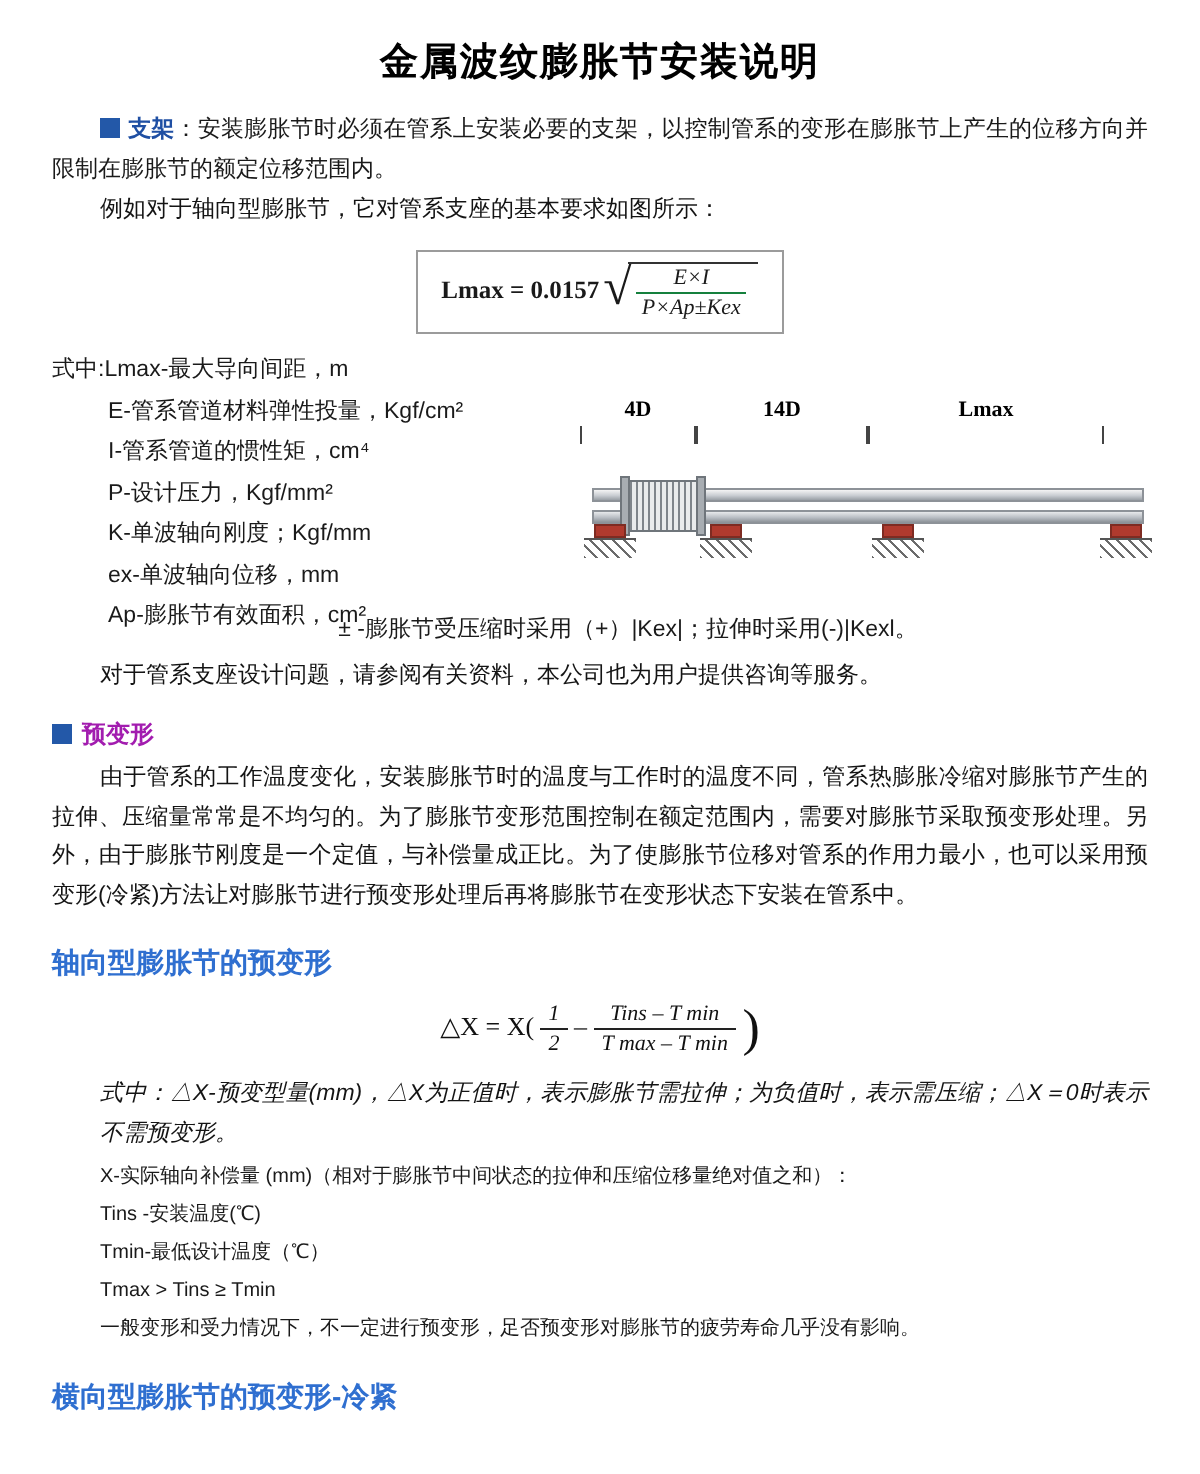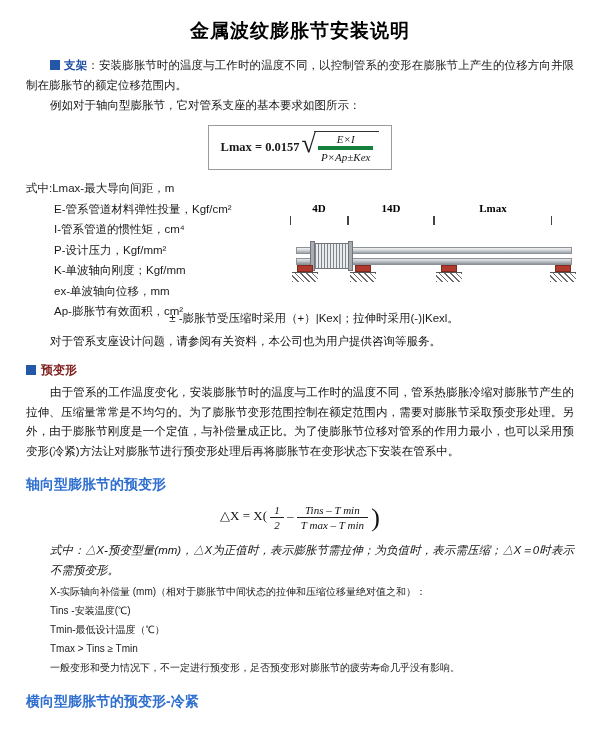--- a/index.html
+++ b/index.html
@@ -35,21 +35,21 @@
     text-align: justify;
     margin: 0 0 2px 0;
     color: #141414;
   }
   .indent {
     text-indent: 24px;
   }
   .sec-head {
     font-size: 12px;
     font-weight: bold;
-    color: #7f1d1d;
+    color: #a21caf;
     margin: 10px 0 4px 0;
     display: flex;
     align-items: center;
     gap: 5px;
   }
   .sec-head .bluebox {
     display: inline-block;
     width: 10px;
     height: 10px;
     background: #2358a8;
@@ -116,21 +116,21 @@
   }
   .frac {
     display: inline-block;
     text-align: center;
     vertical-align: middle;
     font-family: "Liberation Serif", serif;
     font-style: italic;
   }
   .frac .num {
     display: block;
-    border-bottom: 4px solid #15803d;
+    border-bottom: 1px solid #15803d;
     padding: 0 3px 1px 3px;
     font-size: 11px;
   }
   .frac .den {
     display: block;
     padding: 1px 3px 0 3px;
     font-size: 11px;
   }
   .legend {
     font-size: 11.5px;
@@ -294,21 +294,21 @@
   }
 </style>
 </head>
 <body>
 
 <div class="page">
 
   <div class="doc-title">金属波纹膨胀节安装说明</div>
 
   <p class="inline-head-para">
-    <span class="bluebox"></span><span class="sec-head-inline">支架</span>：<span>安装膨胀节时的温度与工作时的温度不同，以控制管系的变形在膨胀节上产生的位移方向并限制在膨胀节的额定位移范围内。</span>
+    <span class="bluebox"></span><span class="sec-head-inline">支架</span>：<span>安装膨胀节时必须在管系上安装必要的支架，以控制管系的变形在膨胀节上产生的位移方向并限制在膨胀节的额定位移范围内。</span>
   </p>
 
   <p class="para indent">例如对于轴向型膨胀节，它对管系支座的基本要求如图所示：</p>
 
   <div class="formula-wrap">
     <div class="formula-box">
       <span class="lhs">Lmax = 0.0157</span>
       <span class="radical">
         <span class="sign">√</span>
         <span class="body">

